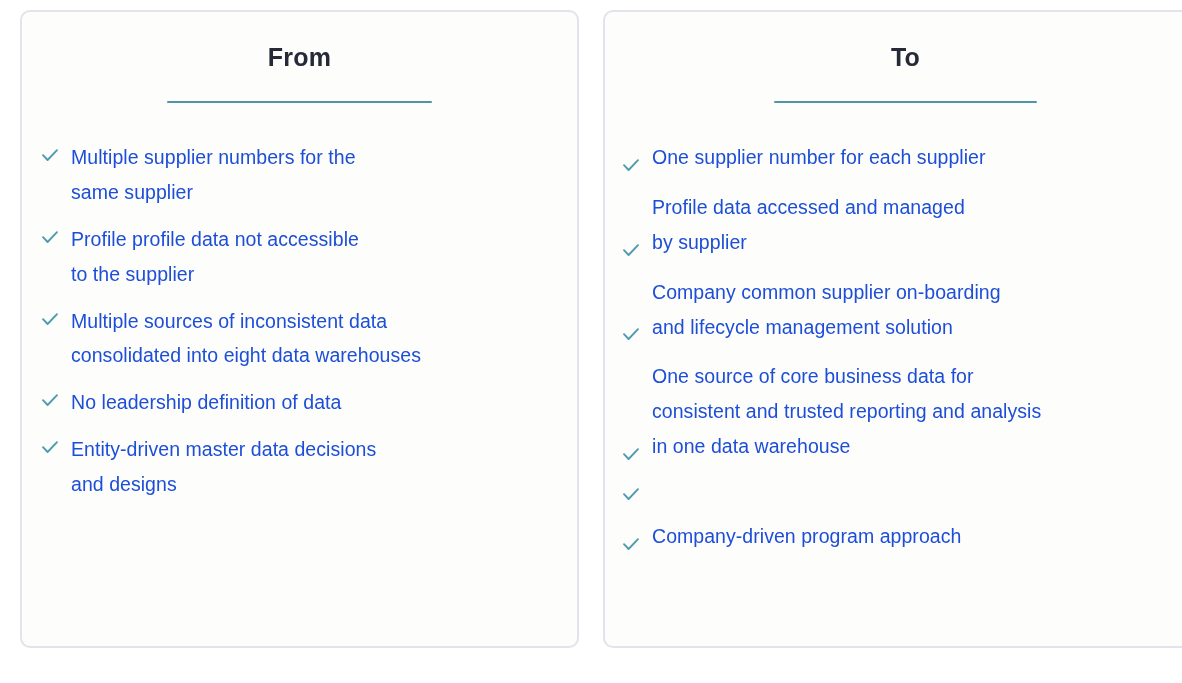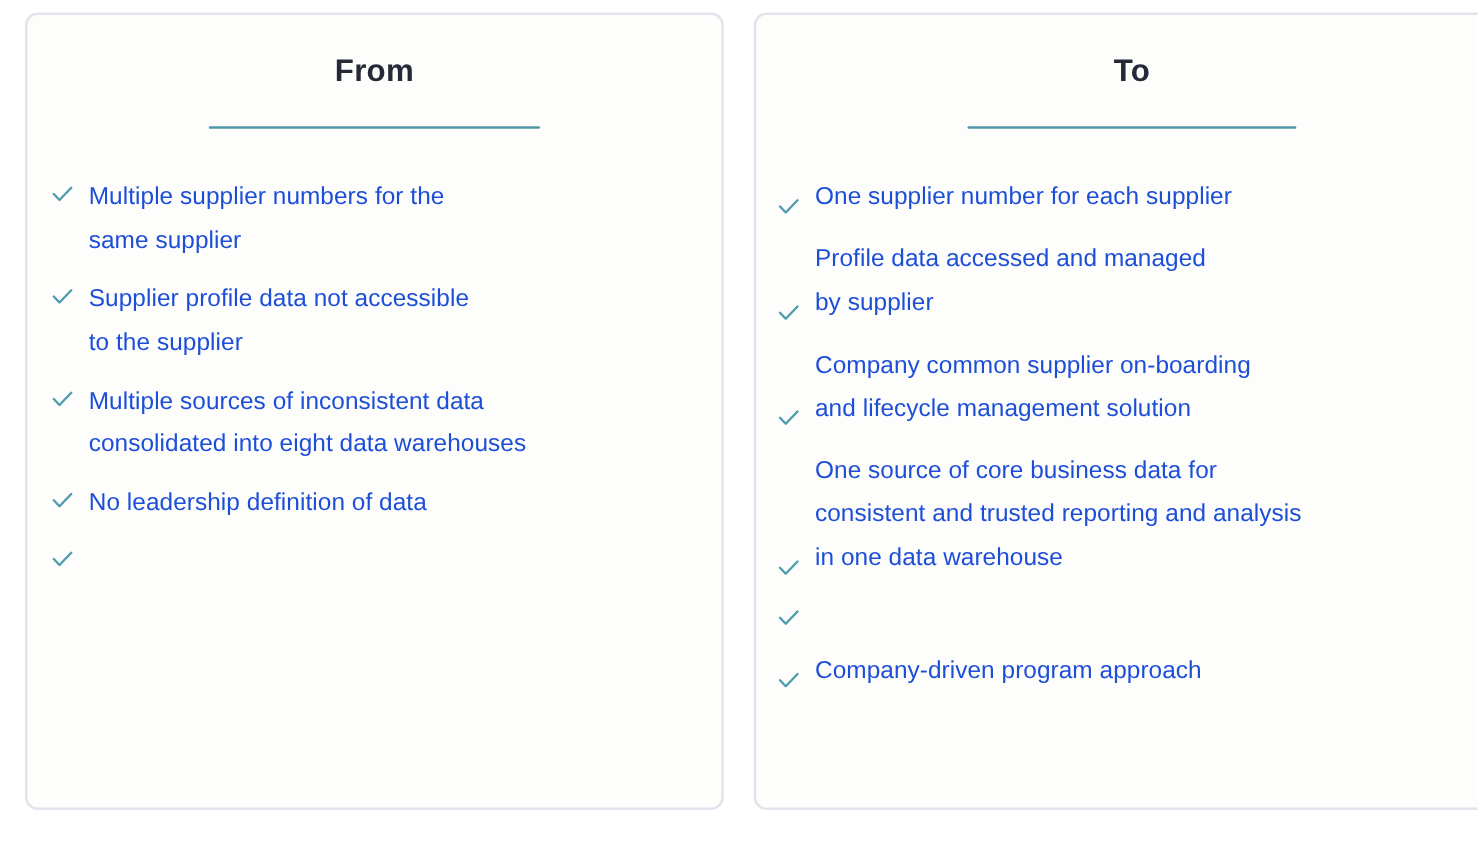--- a/index.html
+++ b/index.html
@@ -115,21 +115,21 @@
         </span>
         <span class="benefit-text">Multiple supplier numbers for the
 same supplier</span>
       </li>
       <li class="benefit-item">
         <span class="check-icon">
           <svg width="20" height="20" viewBox="0 0 20 20">
               <path d="M3 10.2 L7.6 15 L17 5.2" fill="none" stroke="#4f9cae" stroke-width="1.9" stroke-linecap="round" stroke-linejoin="round"></path>
             </svg>
         </span>
-        <span class="benefit-text">Supplier profile data not accessible
+        <span class="benefit-text">Profile profile data not accessible
 to the supplier</span>
       </li>
       <li class="benefit-item">
         <span class="check-icon">
           <svg width="20" height="20" viewBox="0 0 20 20">
               <path d="M3 10.2 L7.6 15 L17 5.2" fill="none" stroke="#4f9cae" stroke-width="1.9" stroke-linecap="round" stroke-linejoin="round"></path>
             </svg>
         </span>
         <span class="benefit-text">Multiple sources of inconsistent data
 consolidated into eight data warehouses</span>
@@ -141,20 +141,22 @@
             </svg>
         </span>
         <span class="benefit-text">No leadership definition of data</span>
       </li>
       <li class="benefit-item">
         <span class="check-icon">
           <svg width="20" height="20" viewBox="0 0 20 20">
               <path d="M3 10.2 L7.6 15 L17 5.2" fill="none" stroke="#4f9cae" stroke-width="1.9" stroke-linecap="round" stroke-linejoin="round"></path>
             </svg>
         </span>
+        <span class="benefit-text">Entity-driven master data decisions
+and designs</span>
       </li>
     </ul>
   </section>
 
   <section class="panel to-panel">
     <div class="panel-header">
       <div class="panel-title">To</div>
       <div class="title-rule"></div>
     </div>
     <ul class="benefit-list">

